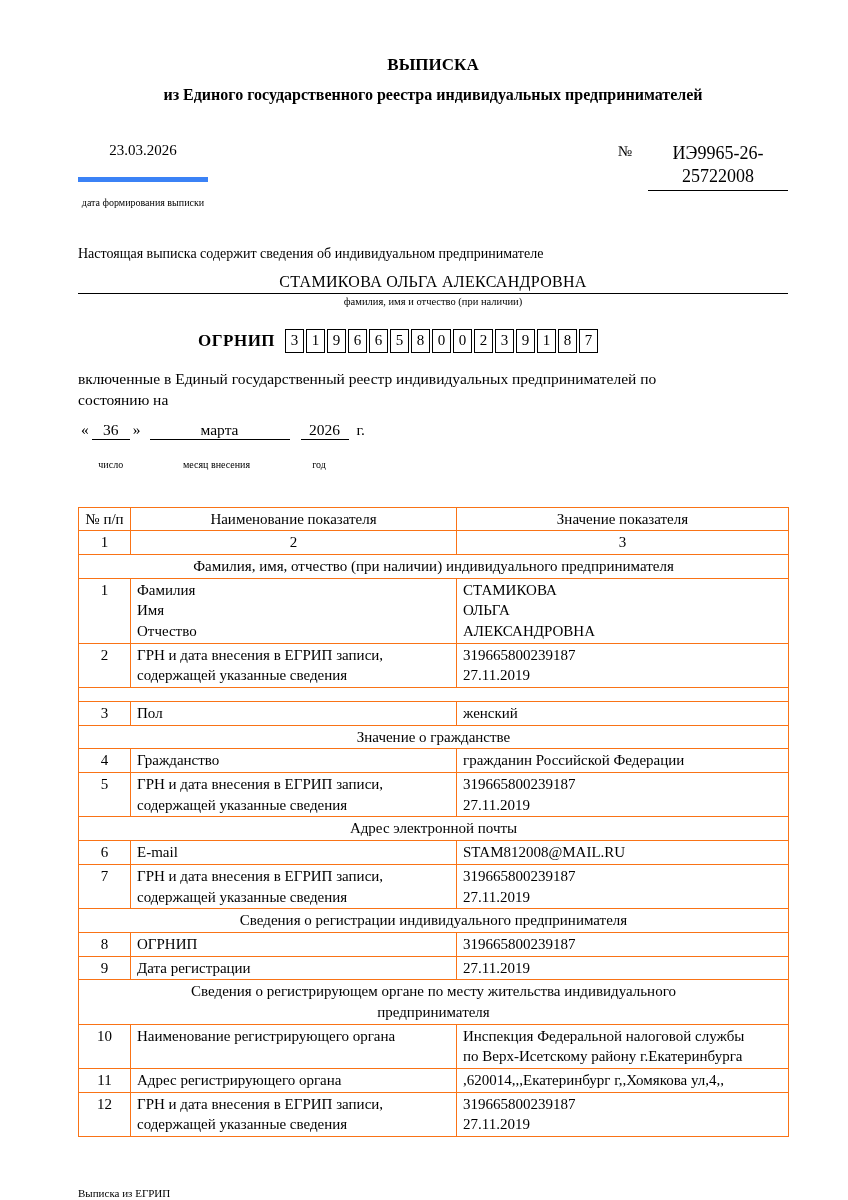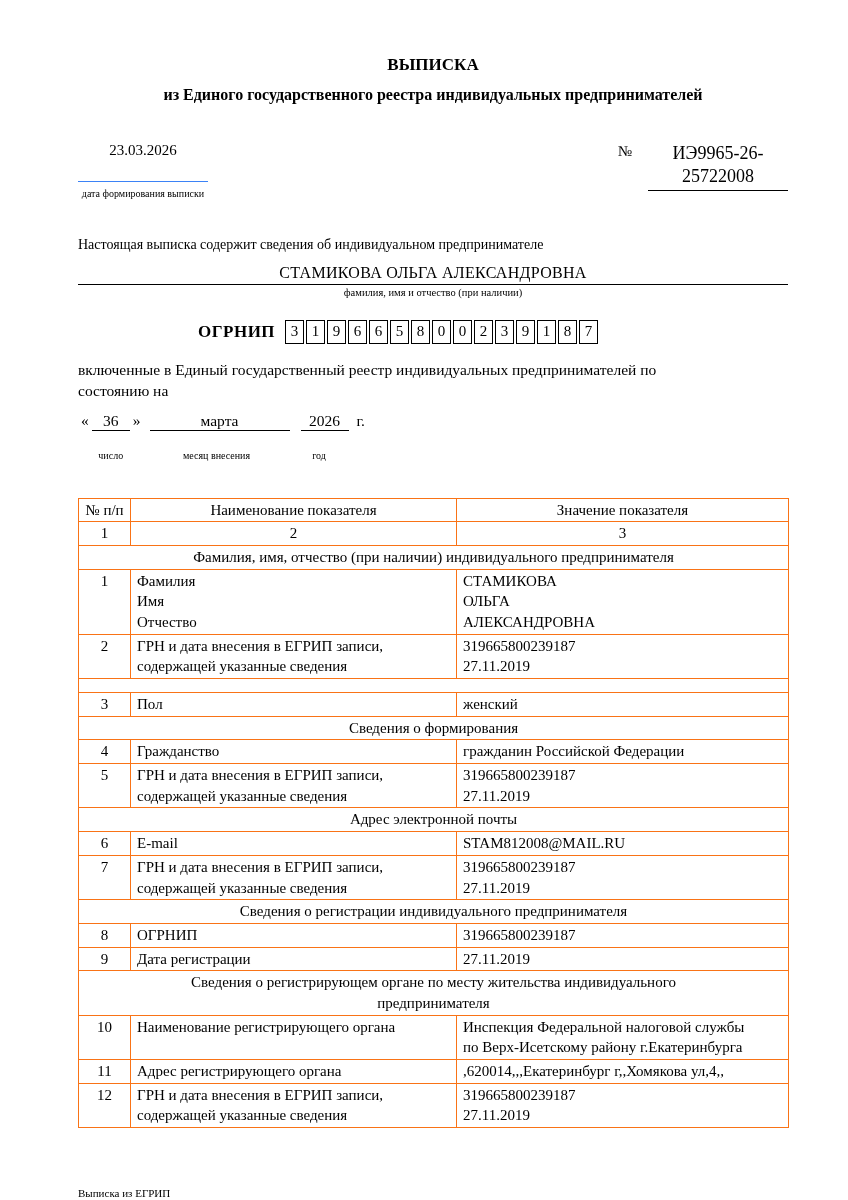--- a/index.html
+++ b/index.html
@@ -18,23 +18,23 @@
   }
   .content { width:710px; }
 
   .title { text-align:center; font-weight:bold; font-size:17px; line-height:1.1; }
   .subtitle { text-align:center; font-weight:bold; font-size:16px; margin-top:11px; }
 
   .ref-row { display:flex; justify-content:space-between; margin-top:38px; }
   .field-left { width:130px; margin-left:0; }
   .field-left .fv {
     text-align:center; font-size:15px; min-height:40px; padding-top:0;
-    border-bottom:1px solid #3b82f6;
-  }
-  .field-caption { text-align:center; font-size:10px; margin-top:6px; }
+    border-bottom:5px solid #3b82f6;
+  }
+  .field-caption { text-align:center; font-size:10px; margin-top:15px; }
   .num-block { display:flex; align-items:flex-start; gap:16px; }
   .num-sign { font-size:15px; padding-top:1px; }
   .num-field { width:140px; border-bottom:1px solid #000; padding-bottom:2px; }
   .num-field div { text-align:center; font-size:18px; line-height:1.3; }
 
   .intro { font-size:14px; margin-top:38px; }
   .person-name { text-align:center; font-size:16px; margin-top:11px;
     border-bottom:1px solid #000; padding-bottom:2px; letter-spacing:.3px; }
   .person-caption { text-align:center; font-size:10.5px; margin-top:2px; }
 
@@ -194,21 +194,21 @@
           </tr>
           <tr class="empty-row">
             <td colspan="3"></td>
           </tr>
           <tr>
             <td class="c1">3</td>
             <td class="c2">Пол</td>
             <td class="c3">женский</td>
           </tr>
           <tr class="section-row">
-            <td colspan="3">Сведения о формирования</td>
+            <td colspan="3">Значение о гражданстве</td>
           </tr>
           <tr>
             <td class="c1">4</td>
             <td class="c2">Гражданство</td>
             <td class="c3">гражданин Российской Федерации</td>
           </tr>
           <tr>
             <td class="c1">5</td>
             <td class="c2">ГРН и дата внесения в ЕГРИП записи,
 содержащей указанные сведения</td>

